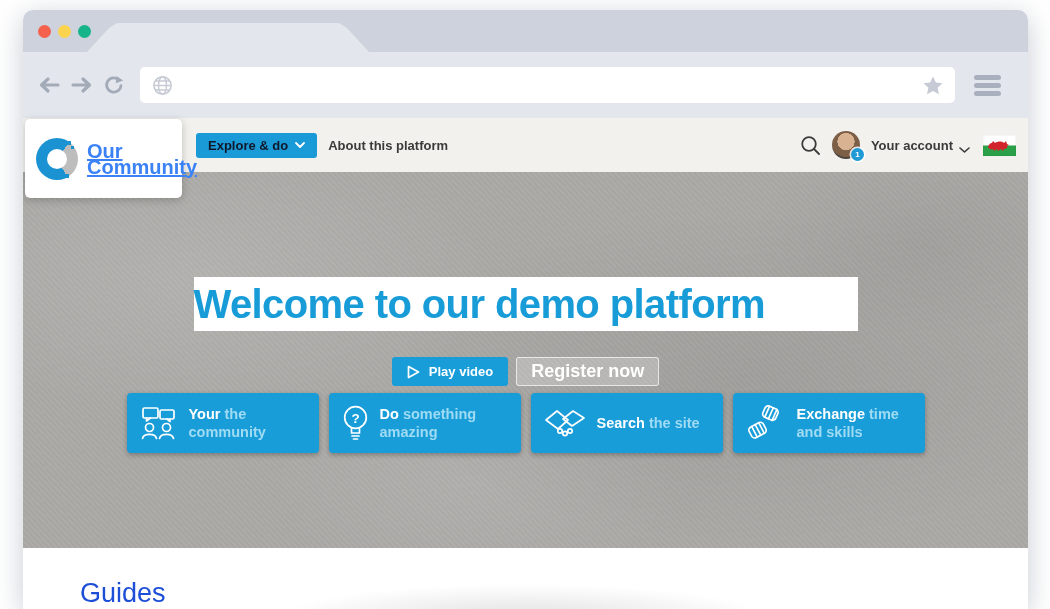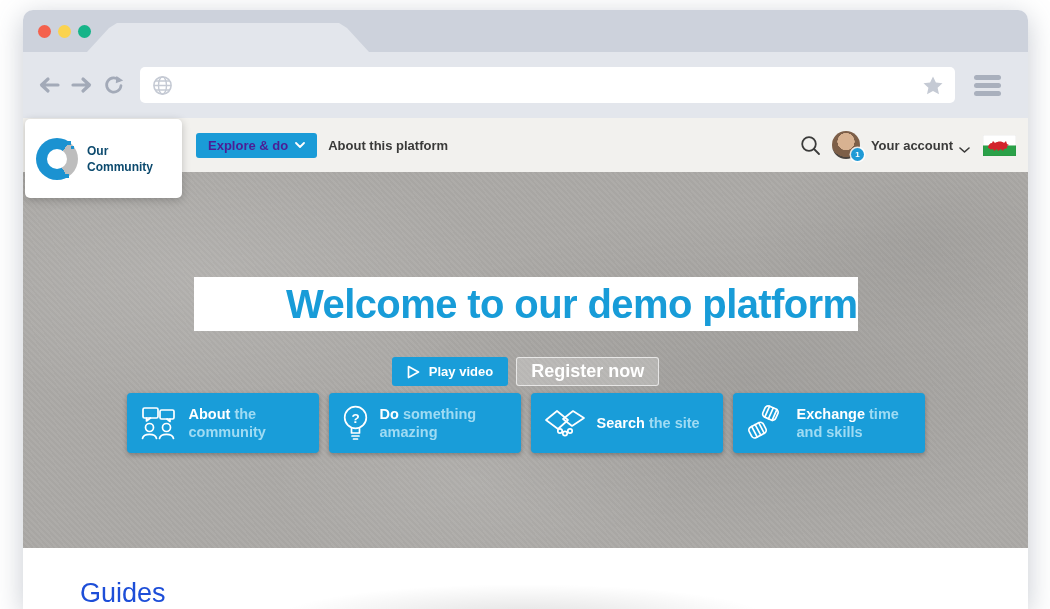--- a/index.html
+++ b/index.html
@@ -29,23 +29,23 @@
   
   .site-nav { position:relative; height:54px; background:#f2f1ee; display:flex; align-items:center;
               padding-left:173px; z-index:5; }
   .logo-card { position:absolute; left:2px; top:1px; width:157px; height:79px; background:#fff;
                border-radius:5px; box-shadow:0 2px 8px rgba(0,0,0,.22); z-index:8;
                display:flex; align-items:center; padding-left:11px; gap:9px; cursor:pointer; }
   .logo-ring { width:42px; height:42px; border-radius:50%; position:relative; flex:0 0 auto;
                background:conic-gradient(#1b92d1 0 36deg, #bdbdbd 36deg 150deg, #1b92d1 150deg 360deg); }
   .logo-ring::after { content:""; position:absolute; inset:11px; background:#fff; border-radius:50%; }
   .logo-ring i { position:absolute; background:#1b92d1; width:4px; height:4px; }
-  .logo-text { font-weight:700; font-size:12px; line-height:16px; color:#0c4a6e; }
-
-  .explore-btn { background:#1a9bd7; color:#4c1d95; border:none; font-weight:700; font-size:13px;
+  .logo-text { font-weight:700; font-size:20px; line-height:16px; color:#3b82f6;text-decoration:underline; }
+
+  .explore-btn { background:#1a9bd7; color:#0f172a; border:none; font-weight:700; font-size:13px;
                  height:25px; padding:0 12px; border-radius:3px; display:flex; align-items:center; gap:7px;
                  cursor:pointer; font-family:"Liberation Sans", sans-serif;text-align:center; }
   .about-link { margin-left:11px; font-weight:700; font-size:13px; color:#3a3a39; text-decoration:none; cursor:pointer; }
 
   .nav-right { position:absolute; right:12px; top:0; height:54px; display:flex; align-items:center; gap:11px; }
   .icon-btn { background:none; border:none; padding:0; display:flex; align-items:center; cursor:pointer; }
   .avatar-wrap { position:relative; width:28px; height:28px; cursor:pointer; }
   .avatar { width:28px; height:28px; border-radius:50%;
             background:radial-gradient(circle at 50% 38%, #d8b291 0 38%, #7d5f48 39% 68%, #4a443f 69% 100%); }
   .badge { position:absolute; right:-4px; bottom:-2px; width:13px; height:13px; border-radius:50%;
@@ -59,21 +59,21 @@
   .hero { position:relative; height:376px;
     background:
       radial-gradient(420px 200px at 18% 28%, rgba(255,255,255,.10), transparent 70%),
       radial-gradient(520px 240px at 72% 55%, rgba(0,0,0,.06), transparent 70%),
       radial-gradient(300px 160px at 45% 82%, rgba(255,255,255,.07), transparent 70%),
       radial-gradient(260px 140px at 90% 18%, rgba(0,0,0,.05), transparent 70%),
       repeating-linear-gradient(47deg, rgba(255,255,255,.018) 0 2px, rgba(0,0,0,.022) 2px 4px),
       #acaaa7; }
   .title-strip { position:absolute; top:105px; left:50%; transform:translateX(-50%);
                  width:664px; height:54px; background:#fff;
-                 display:flex; align-items:center; justify-content:flex-end; }
+                 display:flex; align-items:center; justify-content:flex-start; }
   .hero-title { font-size:40px; font-weight:700; color:#189cd8; letter-spacing:-0.6px; white-space:nowrap; }
   .hero-btns { position:absolute; top:185px; left:0; right:0; display:flex; justify-content:center; gap:8px;align-items:center; }
   .play-btn { height:29px; background:#199dd9; color:#fff; border:none; border-radius:3px;
               font-weight:700; font-size:13px; padding:0 15px; display:flex; align-items:center; gap:9px;
               cursor:pointer; font-family:"Liberation Sans", sans-serif; }
   .register-btn { height:29px; background:rgba(255,255,255,.22); border:1px solid rgba(255,255,255,.66);
                   color:#fff; border-radius:3px; font-weight:700; font-size:18px; padding:0 14px;
                   cursor:pointer; font-family:"Liberation Sans", sans-serif; }
   .cards { position:absolute; top:221px; left:0; right:0; display:flex; justify-content:center; gap:10px; }
   .card { width:192px; height:60px; background:#199dd9; border-radius:4px;
@@ -209,21 +209,21 @@
           <rect x="3" y="1" width="15" height="10" rx="1.5"></rect>
           <path d="M6.5 11 V14 L10.5 11"></path>
           <rect x="20" y="3" width="14" height="9" rx="1.5"></rect>
           <path d="M30 12 V14.5 L27 12"></path>
           <circle cx="9.5" cy="20.5" r="4"></circle>
           <circle cx="26.5" cy="20.5" r="4"></circle>
           <path d="M2.5 31.5 C3.5 26 15.5 26 16.5 31.5"></path>
           <path d="M19.5 31.5 C20.5 26 32.5 26 33.5 31.5"></path>
         </svg>
         <div class="card-text">
-          <span class="b">About</span>
+          <span class="b">Your</span>
           <span>the community</span>
         </div>
       </div>
 
       <div class="card">
         <svg width="27" height="37" viewBox="0 0 27 37" stroke="#ffffff" stroke-width="1.7" fill="none" stroke-linecap="round" stroke-linejoin="round">
           <circle cx="13.5" cy="12.5" r="10.8"></circle>
           <path d="M9.5 23 V28 M17.5 23 V28 M9.5 28 H17.5 M10 31 H17 M11.5 34 H15.5"></path>
           <text x="13.5" y="17.5" text-anchor="middle" font-size="13.5" font-weight="bold" font-family="Liberation Sans, sans-serif" fill="#ffffff" stroke="none">?</text>
         </svg>

